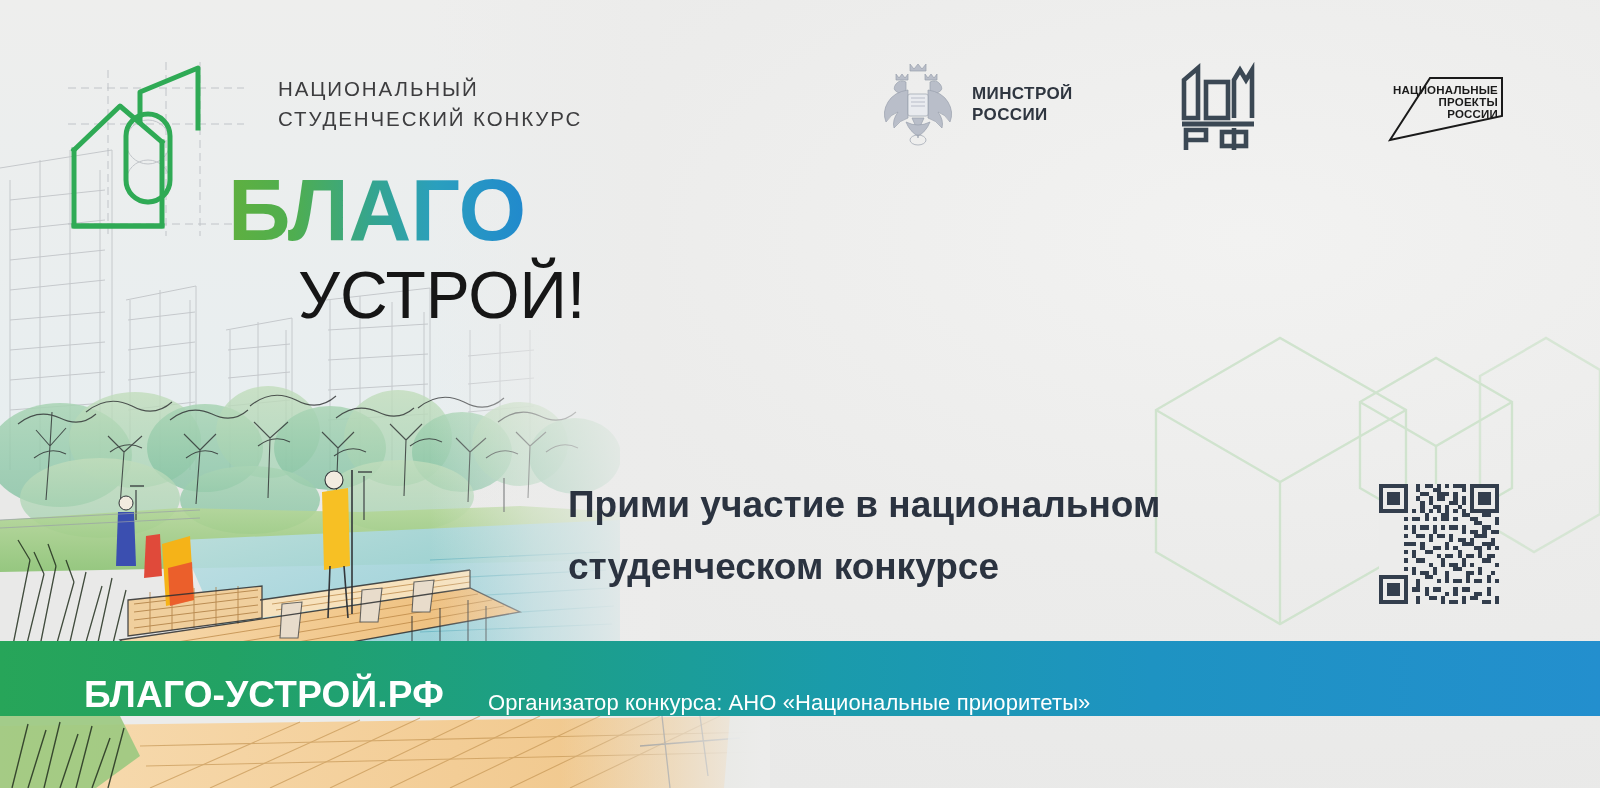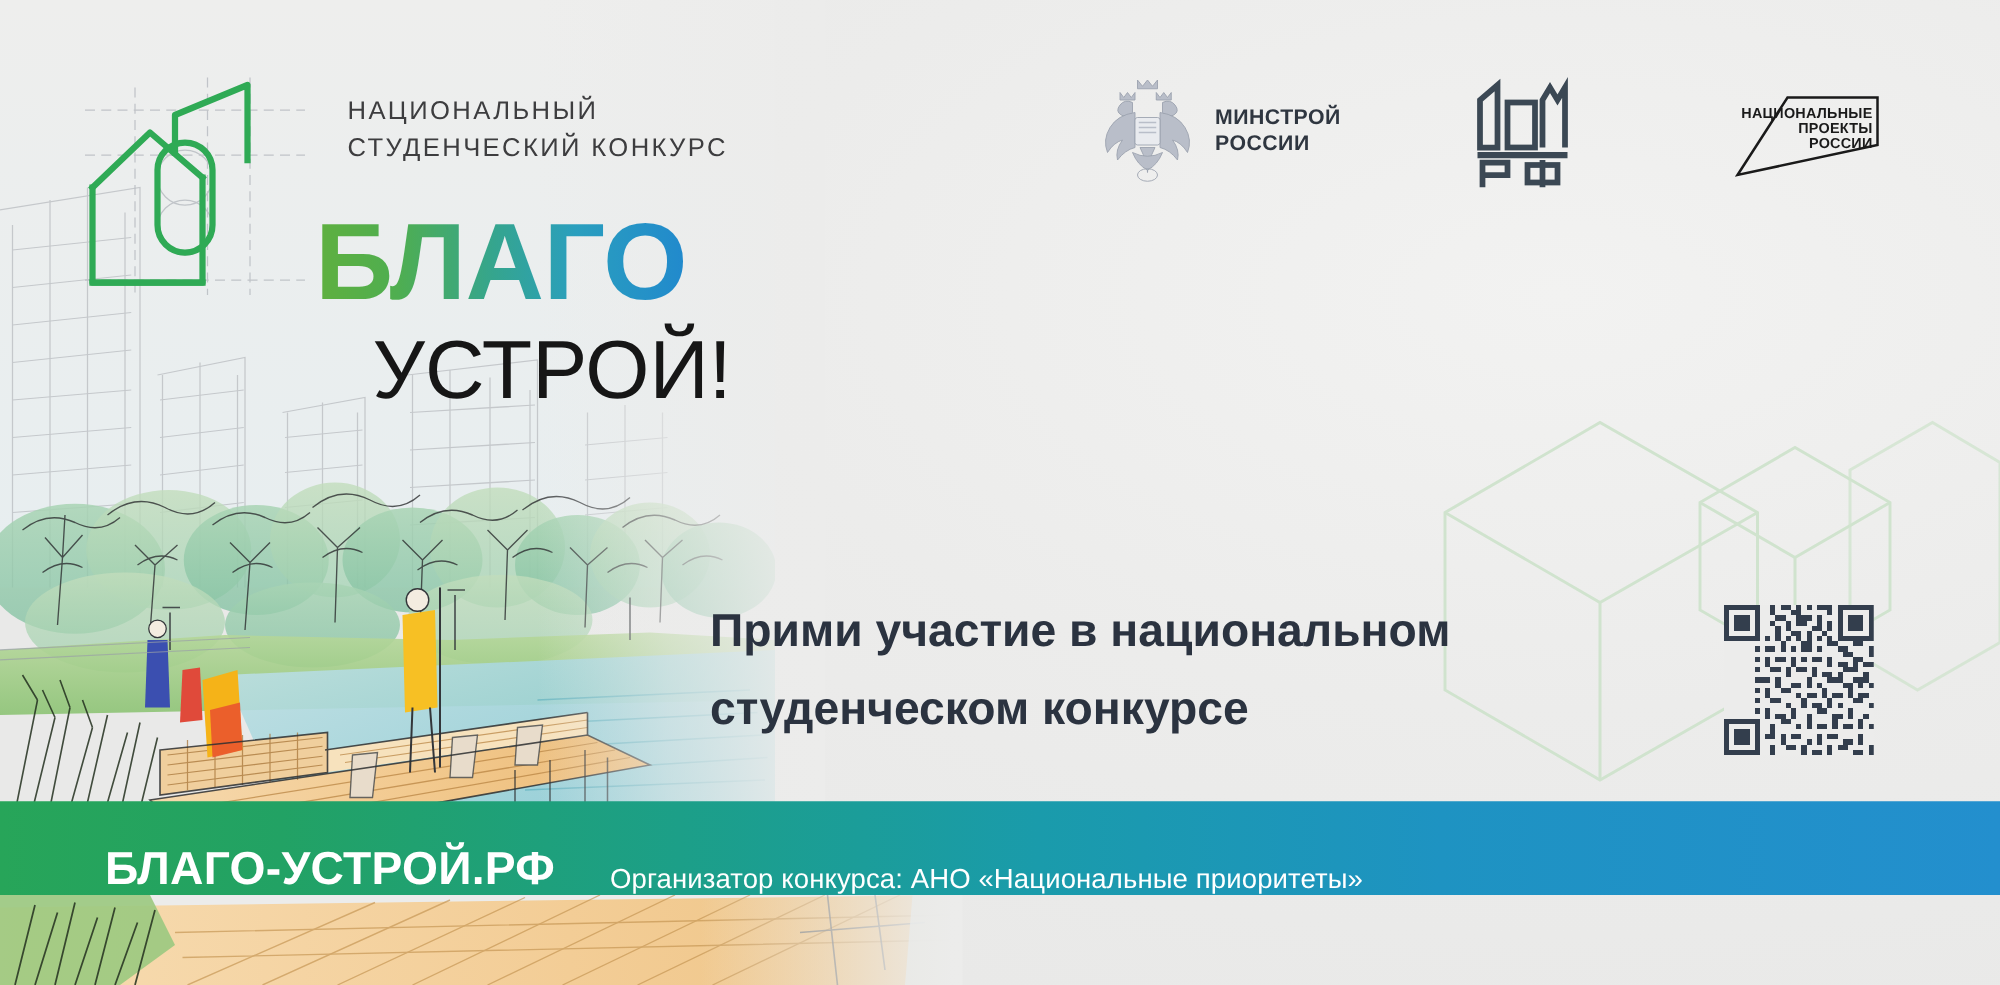--- a/index.html
+++ b/index.html
@@ -70,21 +70,20 @@
     position:absolute;
     left:166px; top:118px;
     font-size:87px;
     font-weight:700;
     letter-spacing:-0.5px;
     line-height:1;
     background:linear-gradient(90deg,#5fb03f 0%,#4fae50 22%,#35a58e 48%,#2a9fbe 70%,#2189cd 100%);
     -webkit-background-clip:text;
     background-clip:text;
     color:transparent;
-    margin-left:24px;
     -webkit-text-fill-color:transparent;
   }
   .logo-ustroy{
     position:absolute;
     left:236px; top:214px;
     font-size:66px;
     font-weight:400;
     letter-spacing:0px;
     line-height:1;
     color:#161616;

